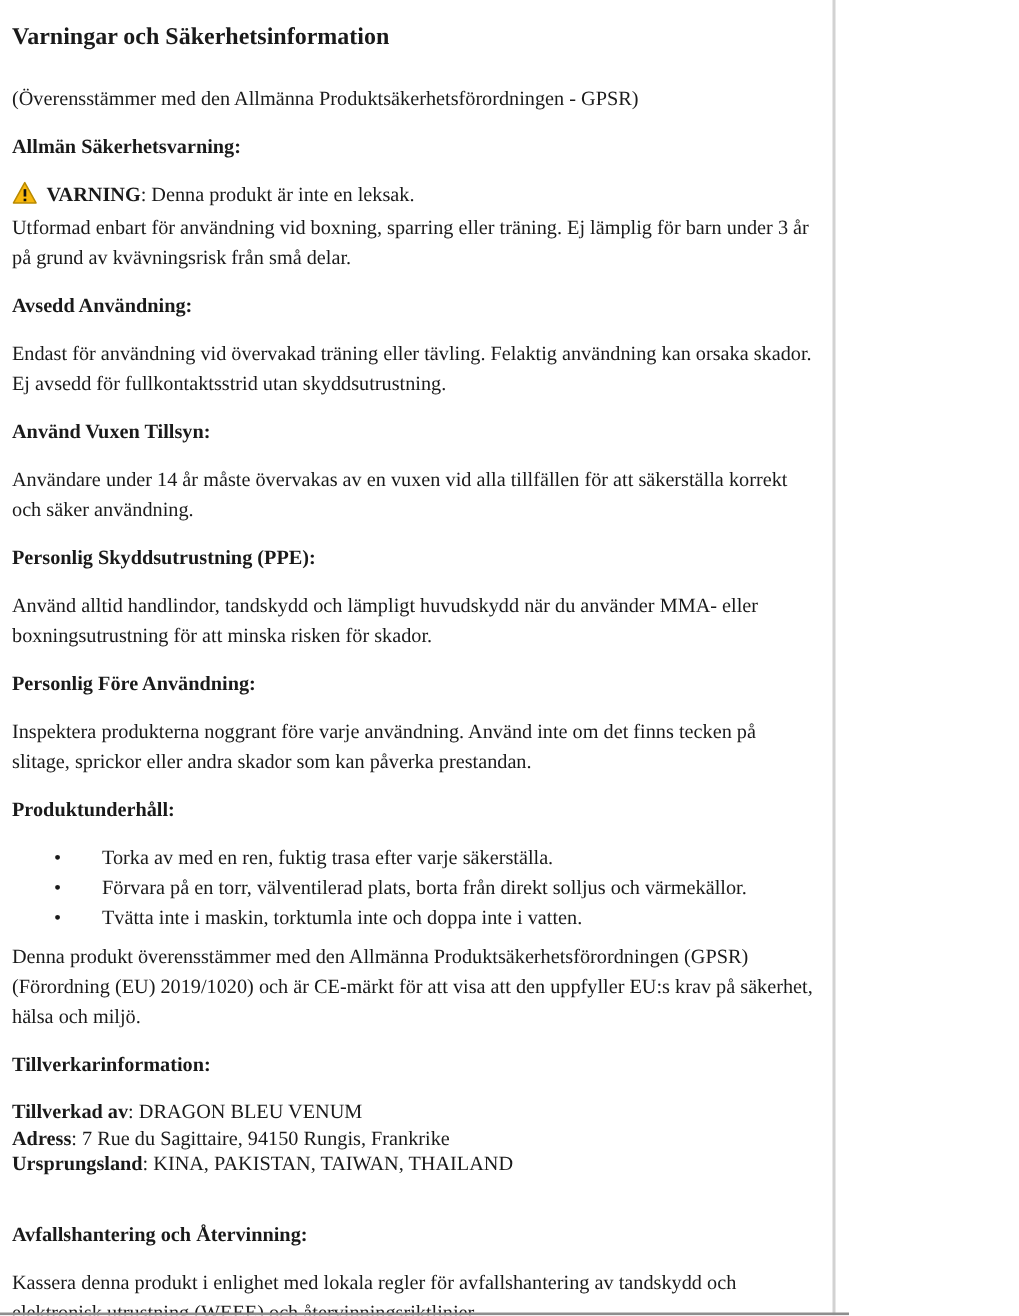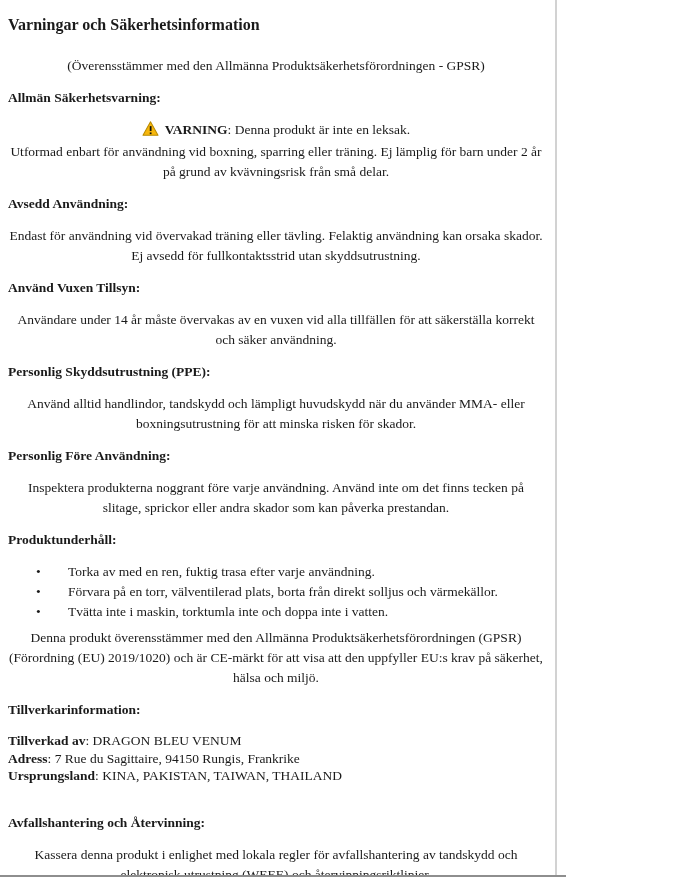--- a/index.html
+++ b/index.html
@@ -15,21 +15,21 @@
     font-size: 13.5px;
     line-height: 20px;
     color: #1a1a1a;
   }
   .doc-title {
     font-size: 16px;
     font-weight: bold;
     margin: 0 0 21px 0;
     line-height: 20px;
   }
-  .para { margin: 0 0 12px 0; text-align: center; }
+  .para { margin: 0 0 12px 0; }
   .section-heading {
     font-weight: bold;
     margin: 10px 0 12px 0;
   }
   .section-heading.tight { margin-top: -7px; }
   .bold { font-weight: bold; }
   .warning-line .warn-icon {
     display: inline-block;
     vertical-align: -2px;
     margin-right: 6px;
@@ -80,38 +80,38 @@
 
   <div class="section-heading">Allmän Säkerhetsvarning:</div>
 
   <div class="para warning-line">
     <span class="warn-icon"><svg width="17" height="15" viewBox="0 0 24 22">
           <path d="M12 1 L23 21 L1 21 Z" fill="#f7b70c" stroke="#b98a00" stroke-width="1.5" stroke-linejoin="round"></path>
           <rect x="10.9" y="7.5" width="2.6" height="7.2" fill="#111111"></rect>
           <rect x="10.9" y="16.8" width="2.6" height="2.5" fill="#111111"></rect>
         </svg></span><span class="bold">VARNING</span><span>: Denna produkt är inte en leksak.</span>
     <br>
-    <span>Utformad enbart för användning vid boxning, sparring eller träning. Ej lämplig för barn under 2 år på grund av kvävningsrisk från små delar.</span>
+    <span>Utformad enbart för användning vid boxning, sparring eller träning. Ej lämplig för barn under 3 år på grund av kvävningsrisk från små delar.</span>
   </div>
 
   <div class="section-heading">Avsedd Användning:</div>
   <div class="para">Endast för användning vid övervakad träning eller tävling. Felaktig användning kan orsaka skador. Ej avsedd för fullkontaktsstrid utan skyddsutrustning.</div>
 
   <div class="section-heading">Använd Vuxen Tillsyn:</div>
   <div class="para">Användare under 14 år måste övervakas av en vuxen vid alla tillfällen för att säkerställa korrekt och säker användning.</div>
 
   <div class="section-heading">Personlig Skyddsutrustning (PPE):</div>
   <div class="para">Använd alltid handlindor, tandskydd och lämpligt huvudskydd när du använder MMA- eller boxningsutrustning för att minska risken för skador.</div>
 
   <div class="section-heading">Personlig Före Användning:</div>
   <div class="para">Inspektera produkterna noggrant före varje användning. Använd inte om det finns tecken på slitage, sprickor eller andra skador som kan påverka prestandan.</div>
 
   <div class="section-heading">Produktunderhåll:</div>
   <ul class="bullet-list">
-    <li>Torka av med en ren, fuktig trasa efter varje användning.</li>
+    <li>Torka av med en ren, fuktig trasa efter varje säkerställa.</li>
     <li>Förvara på en torr, välventilerad plats, borta från direkt solljus och värmekällor.</li>
     <li>Tvätta inte i maskin, torktumla inte och doppa inte i vatten.</li>
   </ul>
 
   <div class="para">Denna produkt överensstämmer med den Allmänna Produktsäkerhetsförordningen (GPSR) (Förordning (EU) 2019/1020) och är CE-märkt för att visa att den uppfyller EU:s krav på säkerhet, hälsa och miljö.</div>
 
   <div class="section-heading">Tillverkarinformation:</div>
   <div class="mfr-block">
     <div class="mfr-row"><span class="bold">Tillverkad av</span><span>: DRAGON BLEU VENUM</span></div>
     <div class="mfr-row"><span class="bold">Adress</span><span>: 7 Rue du Sagittaire, 94150 Rungis, Frankrike</span></div>

